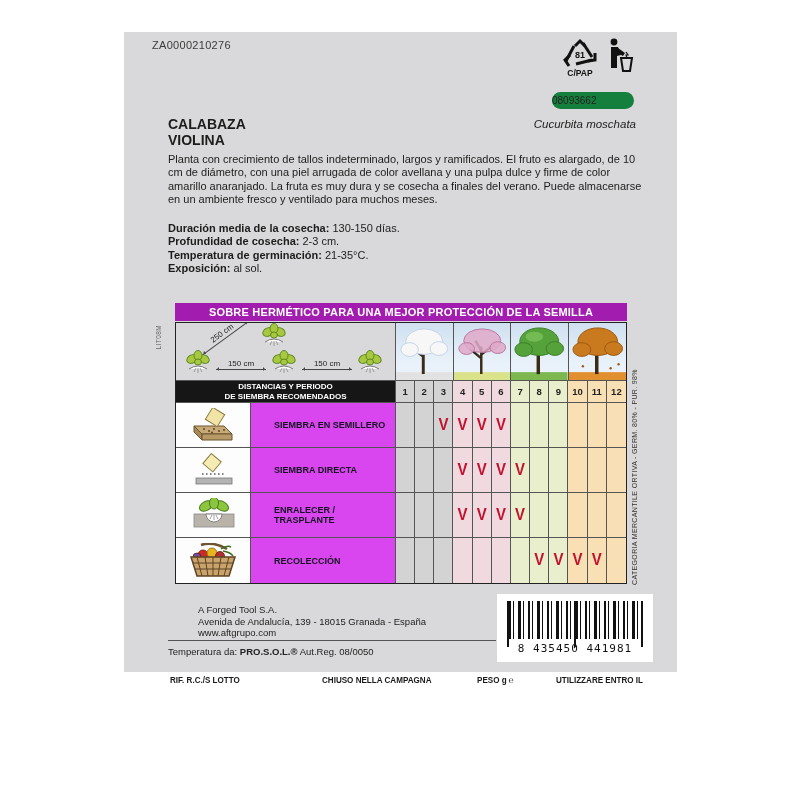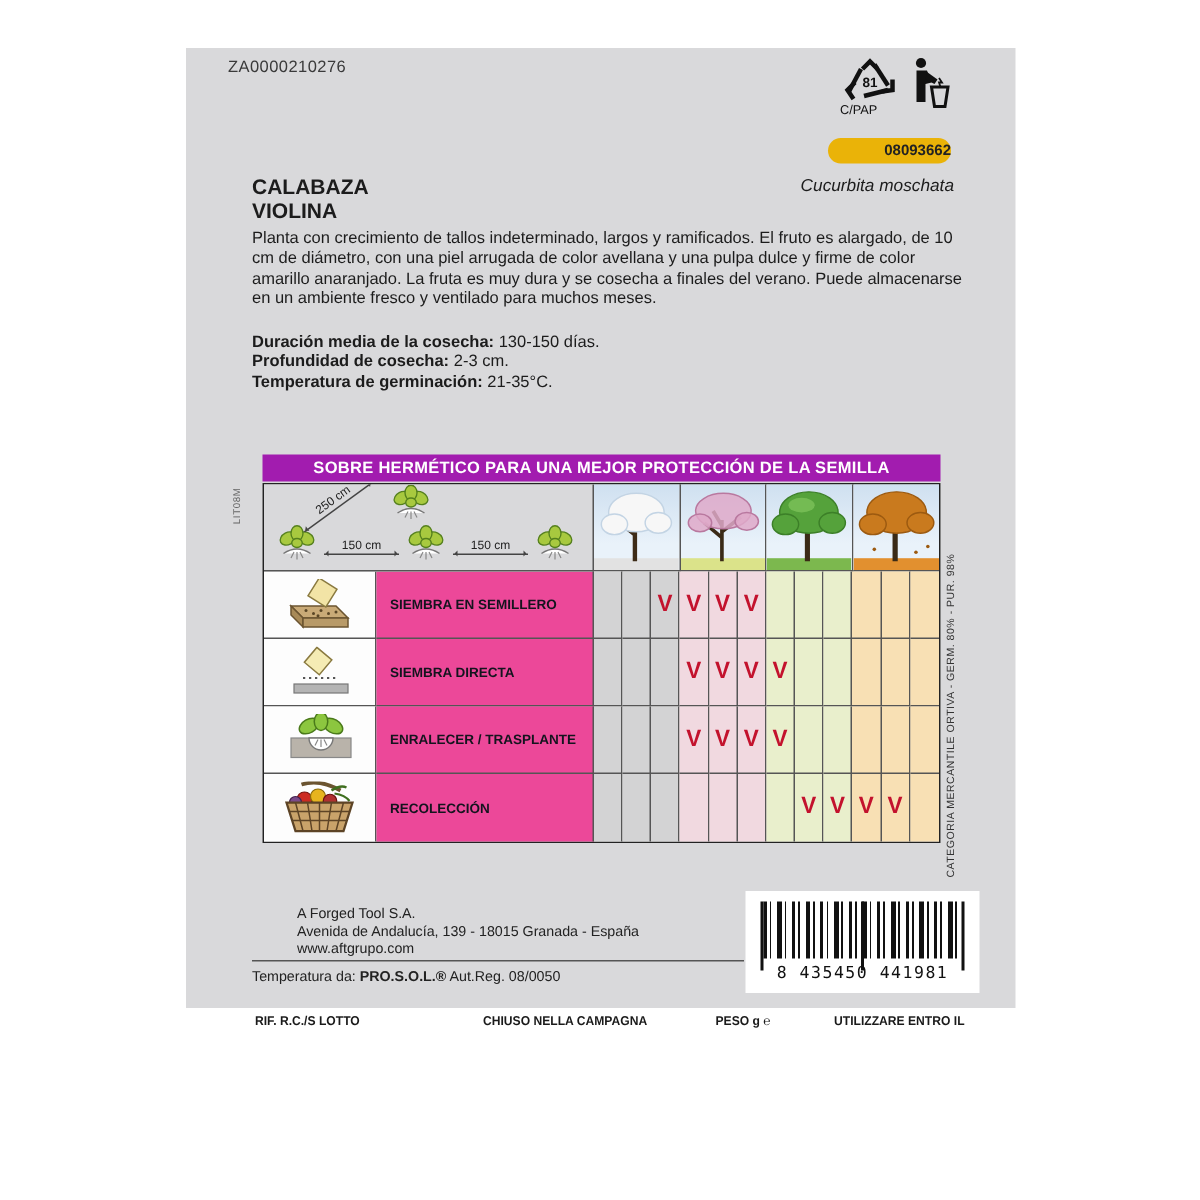--- a/index.html
+++ b/index.html
@@ -4,27 +4,27 @@
 <style>
   html,body{margin:0;padding:0;}
   .page{position:relative;width:800px;height:800px;background:#ffffff;
         font-family:"Liberation Sans","DejaVu Sans",sans-serif;color:#222;overflow:hidden;}
   .packet{position:absolute;left:124px;top:32px;width:553px;height:640px;background:#d9d9db;}
   .abs{position:absolute;}
 
   .code{left:28px;top:7px;font-size:11px;color:#3a3a3a;letter-spacing:.3px;}
 
   
-  .recycle{left:436px;top:6px;width:40px;text-align:left;}
+  .recycle{left:436px;top:6px;width:40px;text-align:center;}
   .recycle svg{display:block;margin:0 auto;}
-  .recycle .cpap{font-size:8.5px;font-weight:normal;color:#111;margin-top:-2px;}
+  .recycle .cpap{font-size:8.5px;font-weight:bold;color:#111;margin-top:-2px;}
   .tidyman{left:480px;top:6px;}
 
-  .pill{left:428px;top:60px;width:82px;height:17px;background:#eab308;border-radius:9px;
-        text-align:right;font-size:10px;line-height:17px;color:#222;font-weight:bold;}
+  .pill{left:428px;top:60px;width:82px;height:17px;background:#15803d;border-radius:9px;
+        text-align:left;font-size:10px;line-height:17px;color:#222;}
 
   .title{left:44px;top:84px;font-size:14px;font-weight:bold;line-height:16px;color:#1c1c1c;}
   .species{left:380px;top:86px;width:132px;text-align:right;font-style:italic;font-size:11.5px;color:#1c1c1c;}
 
   .descr{left:44px;top:121px;width:480px;font-size:11px;line-height:13.4px;color:#1c1c1c;}
   .specs{left:44px;top:190px;font-size:11px;line-height:13.4px;color:#1c1c1c;}
   .specs b{font-weight:bold;}
 
   .banner{left:51px;top:271px;width:452px;height:18px;background:#a21caf;color:#fff;
           font-size:11px;font-weight:bold;text-align:center;line-height:18px;letter-spacing:.2px;}
@@ -47,22 +47,22 @@
   .cal-row:last-child>div{border-bottom:none;}
 
   .diagram{background:#d9d9db;position:relative;overflow:hidden;}
   .season{background:linear-gradient(#cfe0f0 0%,#e9f2fa 70%,#e9f2fa 100%);}
   .blackbar{background:#161616;color:#fff;font-size:8px;font-weight:bold;line-height:10px;
             display:flex;flex-direction:column;justify-content:center;text-align:center;}
   .mcell{font-size:9.5px;font-weight:bold;text-align:center;line-height:22px;color:#222;}
   .winter{background:#d3d3d4;} .spring{background:#f1d9e0;}
   .summer{background:#e9efcc;} .autumn{background:#f8e0b4;}
   .icon-cell{background:#fdfdfd;display:flex;align-items:center;justify-content:center;}
-  .label-cell{background:#ec4899;font-size:9px;font-weight:bold;display:flex;align-items:center;
-              padding-left:9px;color:#14141e;}
+  .label-cell{background:#d946ef;font-size:9px;font-weight:bold;display:flex;align-items:center;
+              padding-left:23px;color:#14141e;}
   .check{color:#c3122d;font-weight:bold;font-size:15px;text-align:center;line-height:44px;
          transform:scaleY(1.05);}
 
   
   .plant{position:absolute;width:28px;height:24px;}
   .dist{position:absolute;font-size:8px;color:#222;text-align:center;}
   .dist-line{position:relative;height:1px;background:#444;margin-top:1px;}
   .dist-line::before,.dist-line::after{content:"";position:absolute;top:-2px;border:2.5px solid transparent;}
   .dist-line::before{left:-1px;border-right-color:#444;}
   .dist-line::after{right:-1px;border-left-color:#444;}
@@ -125,20 +125,21 @@
       <div>VIOLINA</div>
     </div>
     <div class="abs species">Cucurbita moschata</div>
 
     <div class="abs descr">Planta con crecimiento de tallos indeterminado, largos y ramificados. El fruto es alargado, de 10 cm de diámetro, con una piel arrugada de color avellana y una pulpa dulce y firme de color amarillo anaranjado. La fruta es muy dura y se cosecha a finales del verano. Puede almacenarse en un ambiente fresco y ventilado para muchos meses.</div>
 
     <div class="abs specs">
       <div><b>Duración media de la cosecha:</b><span> 130-150 días.</span></div>
       <div><b>Profundidad de cosecha:</b><span> 2-3 cm.</span></div>
       <div><b>Temperatura de germinación:</b><span> 21-35°C.</span></div>
+      <div><b>Exposición:</b><span> al sol.</span></div>
     </div>
 
     <div class="abs banner">SOBRE HERMÉTICO PARA UNA MEJOR PROTECCIÓN DE LA SEMILLA</div>
 
     <div class="abs side-left">LIT08M</div>
     <div class="abs side-right">CATEGORIA MERCANTILE ORTIVA - GERM. 80% - PUR. 98%</div>
 
     <div class="abs caltable">
 
       <div class="cal-grid-row hdr-row">
@@ -208,20 +209,39 @@
                 <ellipse cx="13" cy="27" rx="9" ry="7"></ellipse>
                 <ellipse cx="45" cy="26" rx="9" ry="7"></ellipse>
             </g>
             <circle cx="14" cy="44" r="1.2" fill="#9c5a10"></circle>
               <circle cx="42" cy="46" r="1.2" fill="#9c5a10"></circle>
               <circle cx="50" cy="42" r="1.2" fill="#9c5a10"></circle>
           </svg>
         </div>
       </div>
 
+      <div class="cal-grid-row months-row">
+        <div class="span2 blackbar">
+          <div>DISTANCIAS Y PERIODO</div>
+          <div>DE SIEMBRA RECOMENDADOS</div>
+        </div>
+
+      <div class="mcell winter">1</div>
+          <div class="mcell winter">2</div>
+          <div class="mcell winter">3</div>
+          <div class="mcell spring">4</div>
+          <div class="mcell spring">5</div>
+          <div class="mcell spring">6</div>
+          <div class="mcell summer">7</div>
+          <div class="mcell summer">8</div>
+          <div class="mcell summer">9</div>
+          <div class="mcell autumn">10</div>
+          <div class="mcell autumn">11</div>
+          <div class="mcell autumn">12</div>
+        </div>
 
       <div id="cal-rows">
           <div class="cal-grid-row cal-row">
             <div class="icon-cell">
   <svg width="50" height="34" viewBox="0 0 50 34">
     <path d="M6 18 L36 18 L44 26 L14 26 Z" fill="#c9aa77" stroke="#6b5430" stroke-width="1"></path>
     <path d="M6 18 L14 26 L14 32 L6 24 Z" fill="#a88a58" stroke="#6b5430" stroke-width="1"></path>
     <path d="M14 26 L44 26 L44 32 L14 32 Z" fill="#b89a68" stroke="#6b5430" stroke-width="1"></path>
     <g fill="#5a4626">
                   <circle cx="16" cy="21" r="1"></circle>

